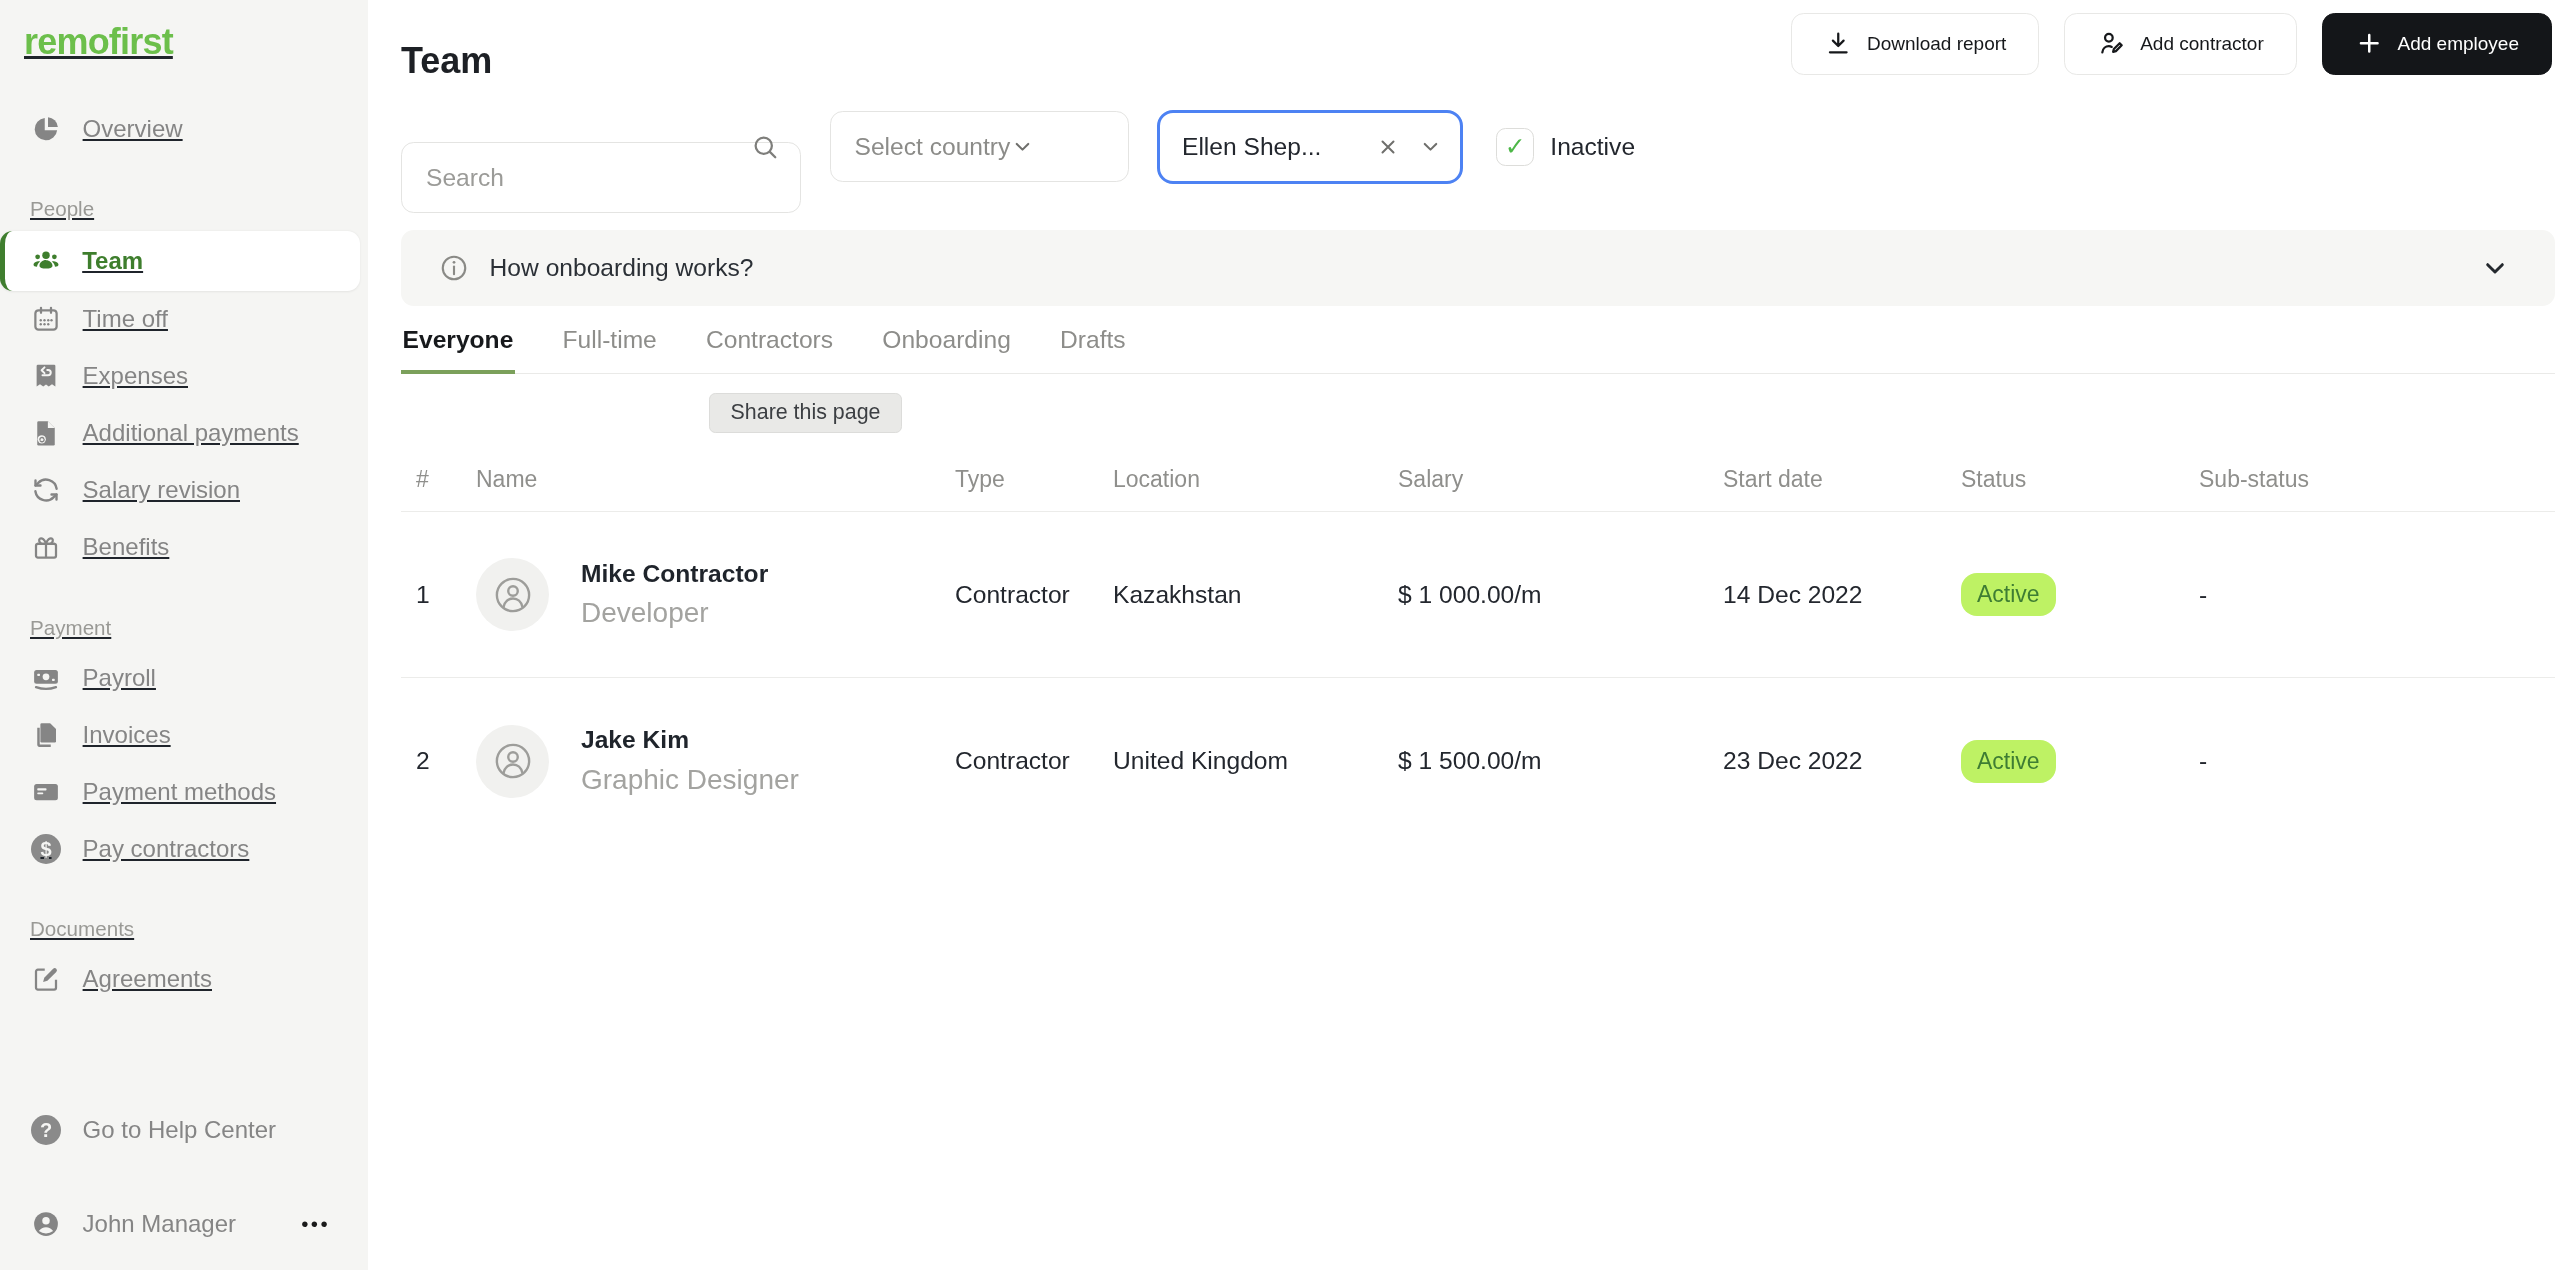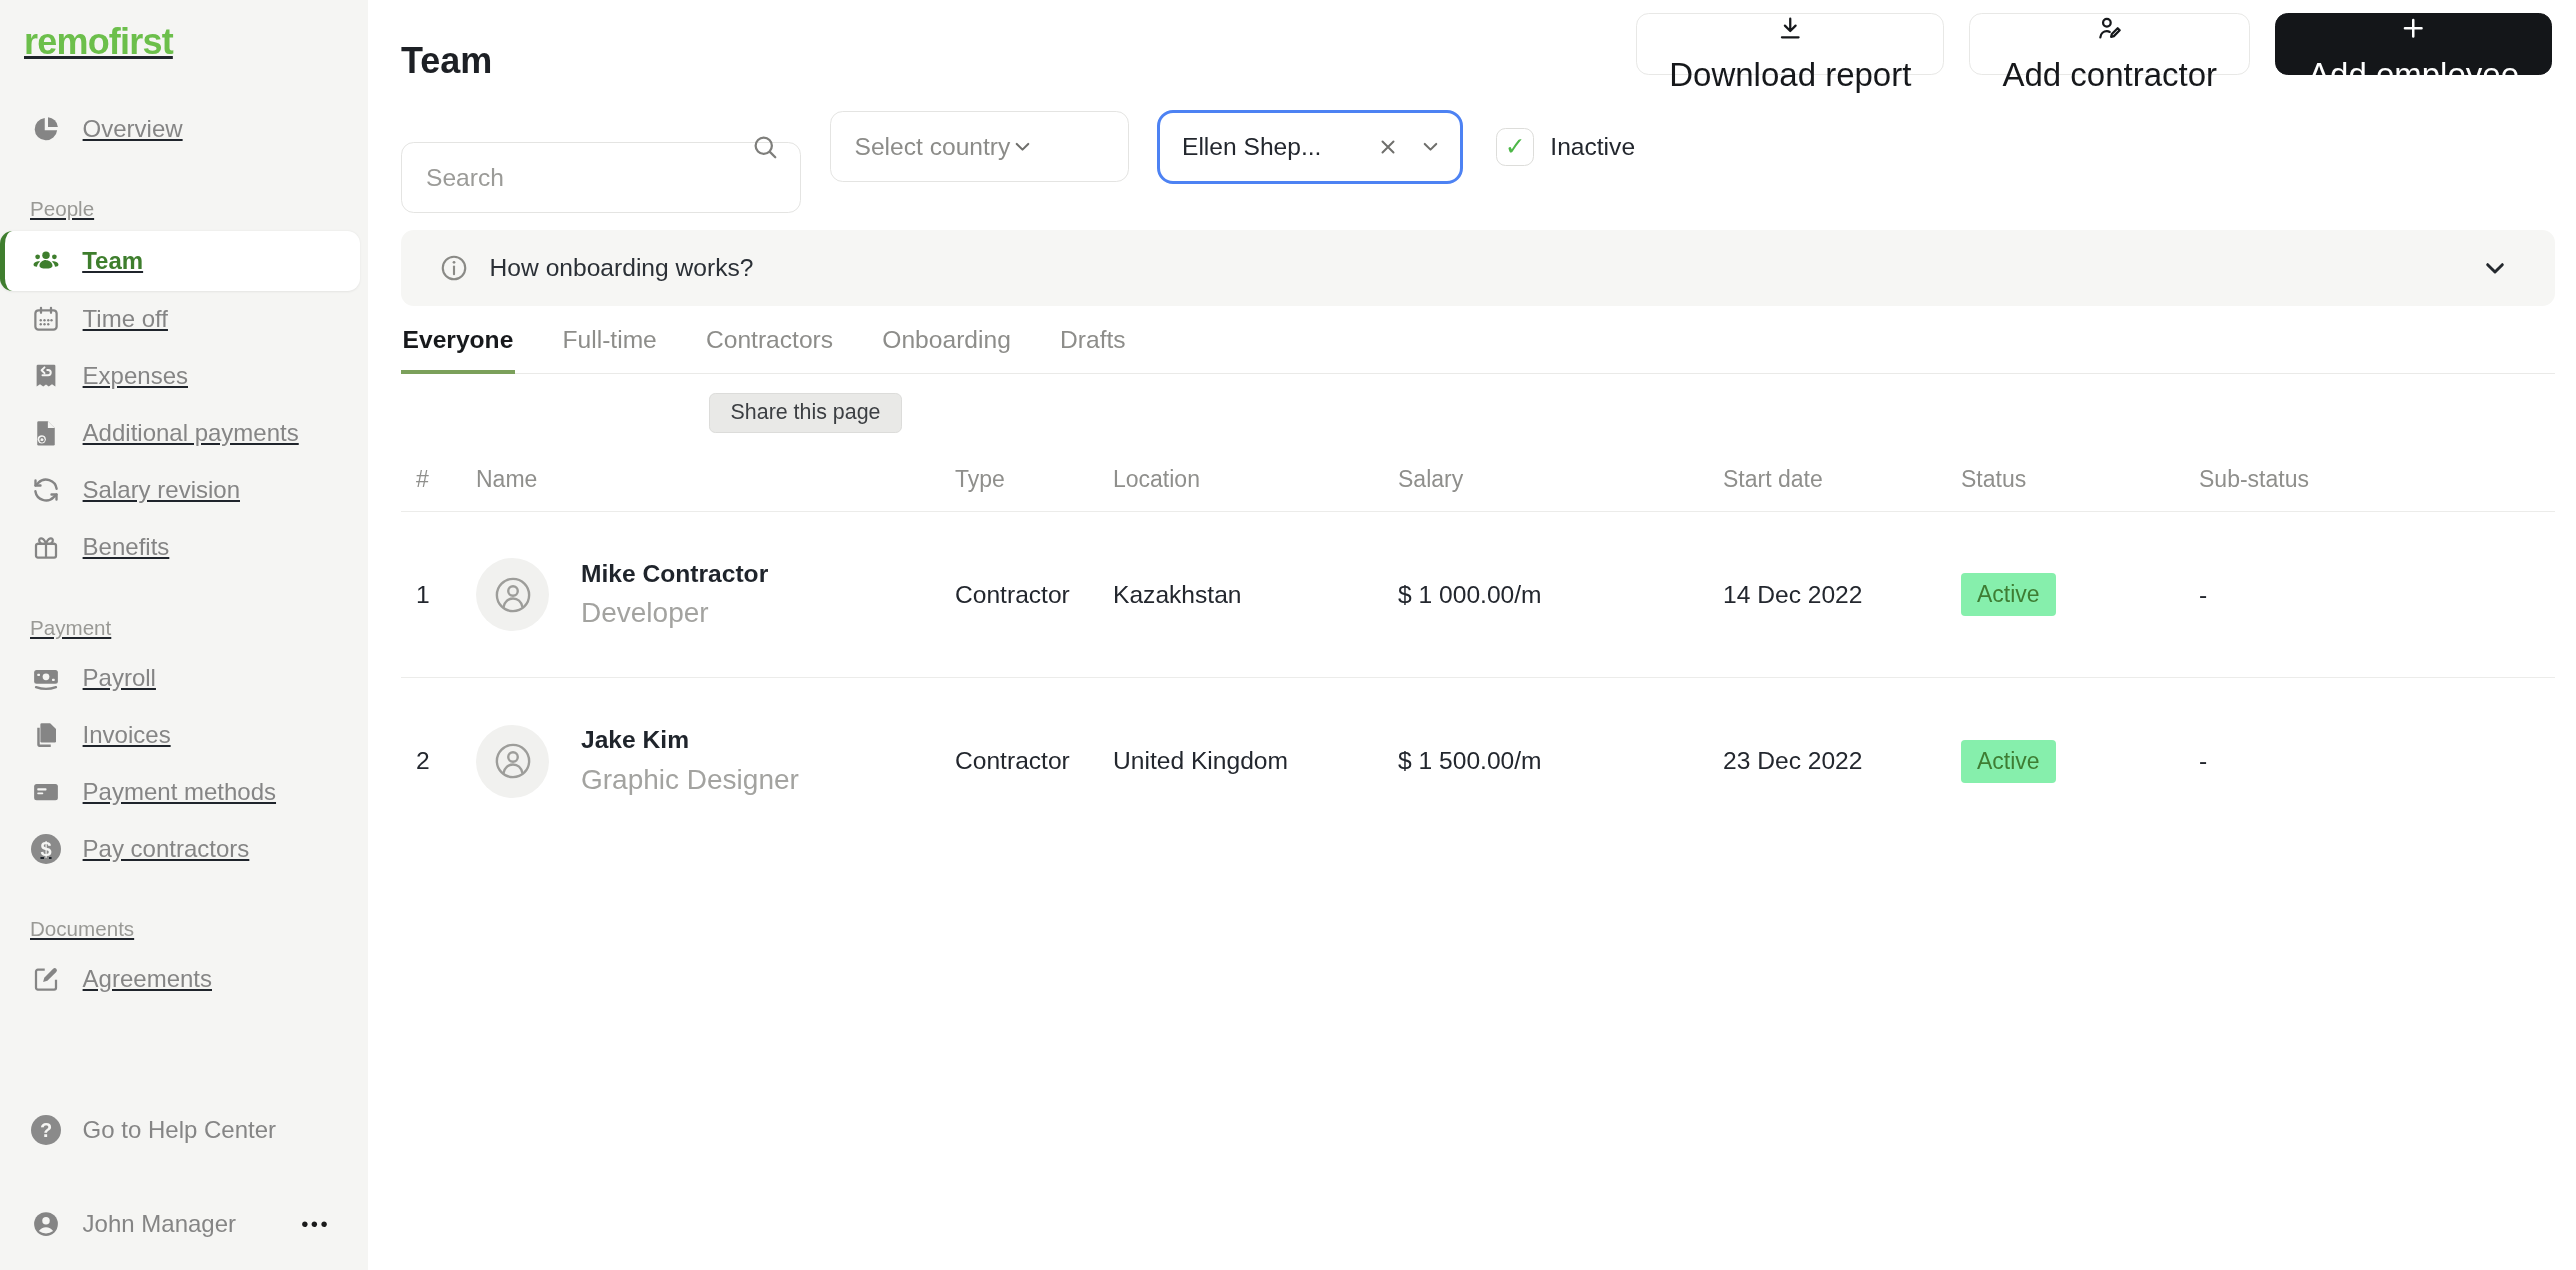--- a/index.html
+++ b/index.html
@@ -66,23 +66,22 @@
     font-size: 36px; font-weight: 700; color: #1d2025;
   }
   .header-buttons {
     position: absolute; right: 24px; top: 12.7px;
     display: flex; gap: 25px; align-items: center;
   }
   .btn {
     display: flex; align-items: center; gap: 14.3px;
     height: 62px; padding: 0 32px;
     border-radius: 12.7px; border: 1.6px solid #e8e8e6; background: #ffffff;
-    font-size: 33px; font-weight: 500; color: #16181b; cursor: pointer;
+    font-size: 19px; font-weight: 500; color: #16181b; cursor: pointer;
     font-family: inherit;
-    flex-direction: column;
   }
   .btn svg { width: 28.5px; height: 28.5px; }
   .btn.dark { background: #141619; border-color: #141619; color: #ffffff; }
 
   
   .filters {
     position: absolute; left: 401px; top: 111px;
     display: flex; align-items: center; gap: 28.5px;
     height: 71px;
   }
@@ -179,22 +178,22 @@
   .name-cell { display: flex; align-items: center; gap: 32px; }
   .avatar {
     width: 73px; height: 73px; border-radius: 50%;
     background: #f1f1ef; color: #9d9d9a;
     display: flex; align-items: center; justify-content: center; flex: 0 0 73px;
   }
   .avatar svg { width: 44px; height: 44px; }
   .name-lines .nm { font-weight: 700; color: #1f242b; font-size: 24.6px; margin-bottom: 9.5px; }
   .name-lines .rl { color: #a3a3a0; font-size: 28px; }
   .status-badge {
-    display: inline-block; padding: 8px 16px; border-radius: 4px;
-    background: #86efac; color: #3e7d33; font-size: 23px;
+    display: inline-block; padding: 8px 16px; border-radius: 16px;
+    background: #bef264; color: #3e7d33; font-size: 23px;
   }
 </style>
 </head>
 <body>
 
 <div id="app">
 
   <aside class="sidebar">
     <div class="logo">remofirst</div>
 

